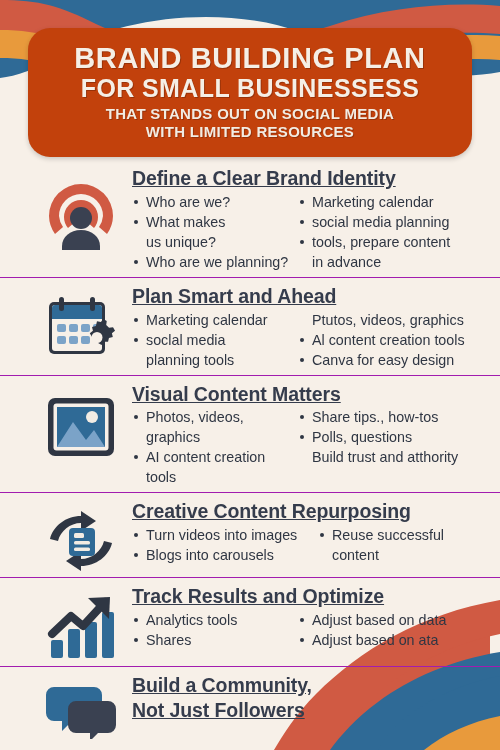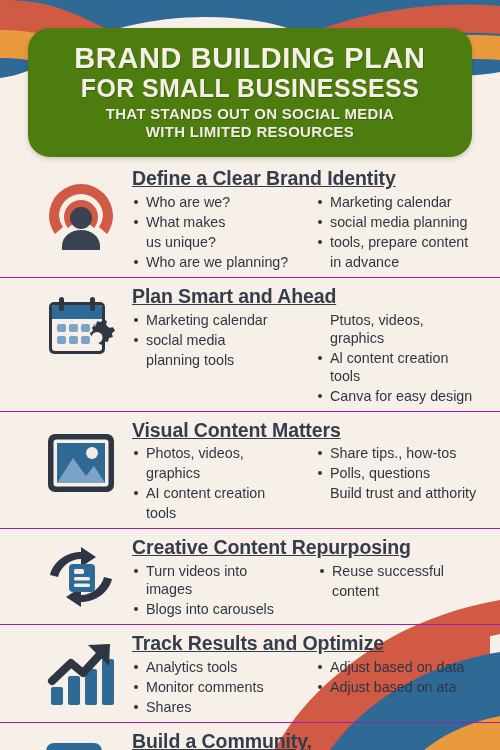--- a/index.html
+++ b/index.html
@@ -14,21 +14,21 @@
 
   
   .deco { position:absolute; inset:0; pointer-events:none; }
   .deco svg { display:block; width:500px; height:750px; }
 
   
   .header-card {
     position:absolute;
     left:28px; top:28px;
     width:444px;
-    background:#4d7c0f;
+    background:#c2410c;
     border-radius:22px;
     padding:15px 14px 16px;
     text-align:center;
     z-index:5;
     box-shadow:0 2px 5px rgba(0,0,0,.18);
   }
   .title-l1 {
     color:#f5efe6;
     font-size:29px;
     font-weight:bold;
@@ -76,21 +76,21 @@
   .body-col { flex:1 1 auto; min-width:0; padding-top:2px; }
   .sec-title {
     color:#353c4c;
     font-size:19.5px;
     font-weight:bold;
     line-height:1.12;
     letter-spacing:-.1px;
     margin-bottom:3px;
     text-decoration:underline;
   }
-  .cols { display:flex; gap:24px; }
+  .cols { display:flex; gap:6px; }
   .col { flex:1 1 0; min-width:0; }
   .col.left { flex:0 0 160px; }
   ul { list-style:none; }
   li {
     color:#2f3643;
     font-size:14.3px;
     line-height:1.26;
     padding-left:14px;
     position:relative;
     margin-bottom:2px;
@@ -275,21 +275,20 @@
           </g>
           <path d="M10 40 L29 22 L41 32 L63 8" stroke="#2f3643" stroke-width="8" fill="none" stroke-linecap="round" stroke-linejoin="round"></path>
           <path d="M46 4 L68 3 L67 25 Z" fill="#2f3643"></path>
         </svg>
       </div>
       <div class="body-col">
         <div class="sec-title">Track Results and Optimize</div>
         <div class="cols">
           <ul class="col left">
             <li class="bulleted">Analytics tools</li>
-            <li class="bulleted">Monitor comments</li>
             <li class="bulleted">Shares</li>
           </ul>
           <ul class="col">
             <li class="bulleted">Adjust based on data</li>
             <li class="bulleted">Adjust based on ata</li>
           </ul>
         </div>
       </div>
     </div>
 

